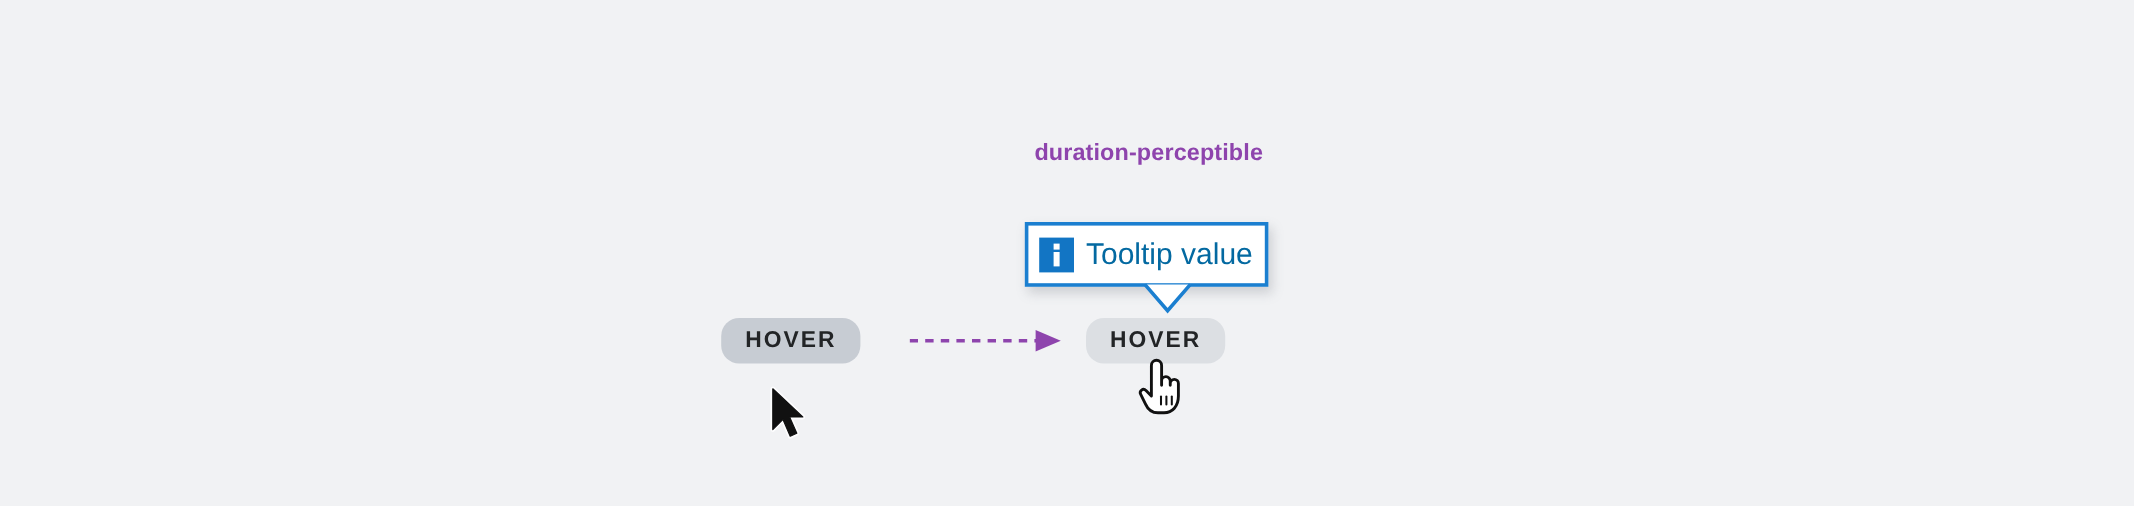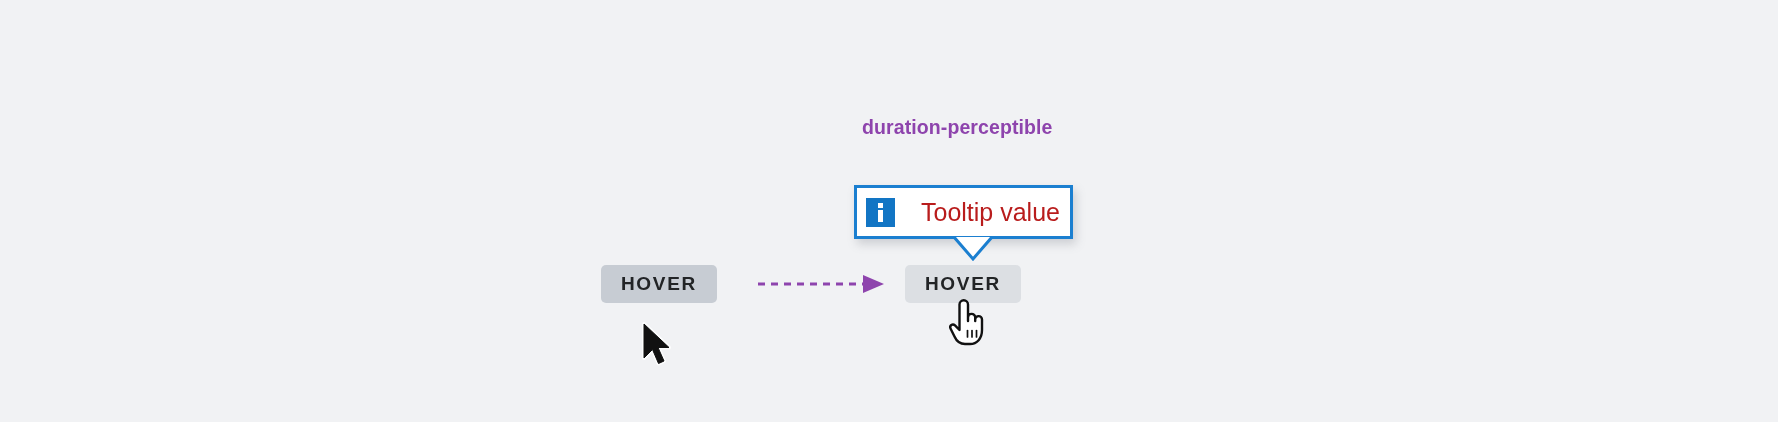--- a/index.html
+++ b/index.html
@@ -31,21 +31,21 @@
     font-weight: bold;
     letter-spacing: 0.1px;
     color: #8e44ad;
     white-space: nowrap;
   }
 
   
   .hover-button {
     position: absolute;
     border: none;
-    border-radius: 5px;
+    border-radius: 15px;
     font-family: "Liberation Sans", sans-serif;
     font-size: 19px;
     font-weight: bold;
     letter-spacing: 1.7px;
     color: #222426;
     text-align: left;
     padding: 0;
     display: flex;
     align-items: center;
     justify-content: center;
@@ -116,22 +116,22 @@
     position: absolute;
     left: 12px;
     top: 12px;
     width: 5px;
     height: 12px;
     background: #ffffff;
   }
   .tooltip-text {
     font-family: "Liberation Sans", sans-serif;
     font-size: 25px;
-    color: #b91c1c;
-    margin-left: 26px;
+    color: #0369a1;
+    margin-left: 10px;
     white-space: nowrap;
     line-height: 1;
   }
 
   
   .cursor {
     position: absolute;
     pointer-events: none;
   }
   #cursor-arrow {

